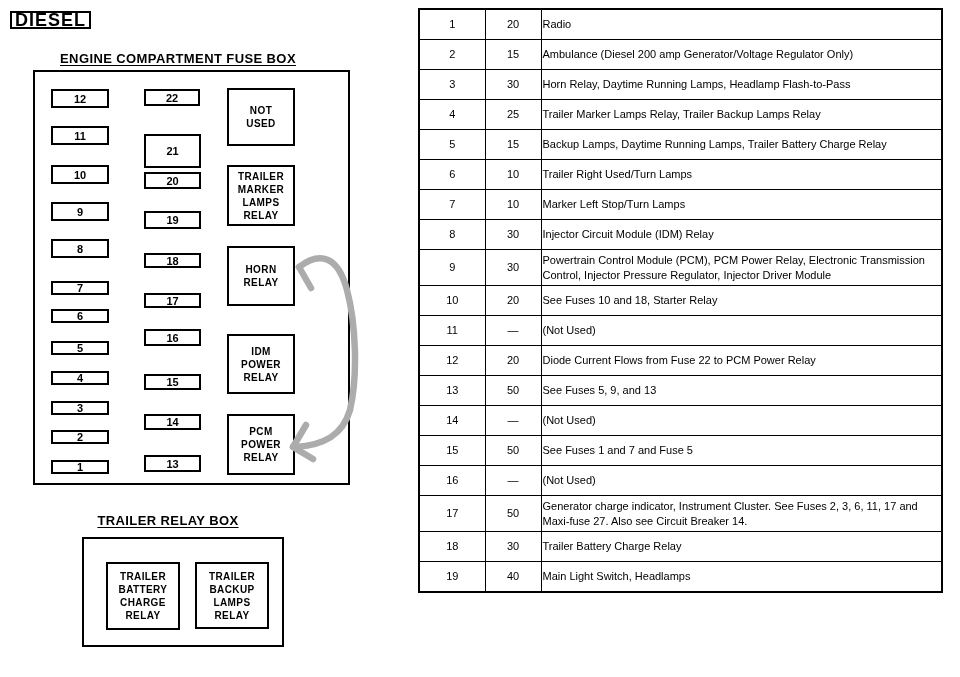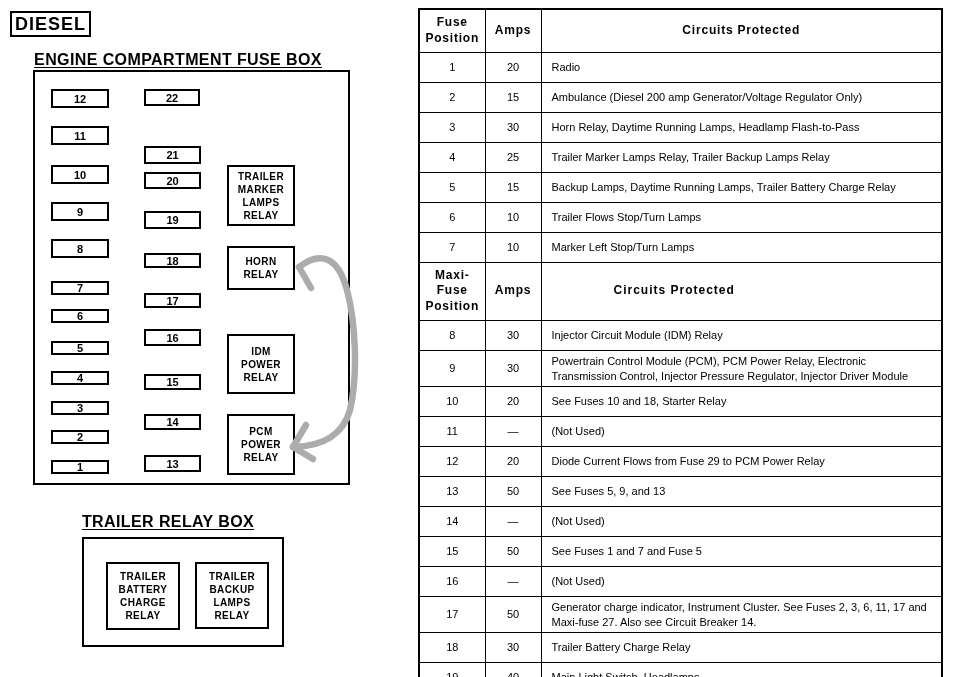--- a/index.html
+++ b/index.html
@@ -2,27 +2,27 @@
 <html><head>
 <meta charset="utf-8">
 <style>
   html,body{margin:0;padding:0;background:#fff;}
   body{
     width:960px;height:677px;position:relative;
     font-family:"Liberation Sans", sans-serif;color:#000;
     -webkit-font-smoothing:none;
   }
   .badge{
-    position:absolute;left:10px;top:11px;width:81px;height:26px;
+    position:absolute;left:10px;top:11px;width:81px;height:18px;
     border:2px solid #000;box-sizing:border-box;
     display:flex;align-items:center;justify-content:center;
     font-weight:bold;font-size:18px;letter-spacing:1px;text-align:center;
   }
   .section-title{
-    position:absolute;font-weight:bold;font-size:16px;text-align:center;
+    position:absolute;font-weight:bold;font-size:13px;text-align:center;
     letter-spacing:.4px;text-decoration:underline;text-underline-offset:2px;
   }
   .engine-title{left:33px;top:51px;width:290px;}
   .trailer-title{left:66px;top:513px;width:204px;}
   .engine-box{
     position:absolute;left:33px;top:70px;width:317px;height:415px;
     border:2px solid #000;box-sizing:border-box;
   }
   .fuse-slot{
     position:absolute;border:2px solid #000;box-sizing:border-box;
@@ -48,21 +48,21 @@
   .fuse-table th,.fuse-table td{
     border:1px solid #000;vertical-align:middle;line-height:1.32;
   }
   .fuse-table th{
     font-size:12px;font-weight:bold;text-align:center;
     letter-spacing:.8px;padding:5px 2px;
   }
   .fuse-table th.left-head{text-align:left;padding-left:72px;letter-spacing:1px;}
   .fuse-table td{font-size:11px;height:23px;}
   .fuse-table td.c-pos,.fuse-table td.c-amp{text-align:center;padding:3px 2px;}
-  .fuse-table td.c-circ{text-align:left;padding:3px 8px 3px 10px;margin-left:40px;}
+  .fuse-table td.c-circ{text-align:left;padding:3px 8px 3px 1px;margin-left:40px;}
 </style>
 </head>
 <body>
 
 <div class="diagram">
 
   <div class="badge">DIESEL</div>
 
   <div class="section-title engine-title">ENGINE COMPARTMENT FUSE BOX</div>
 
@@ -73,34 +73,36 @@
       <div class="fuse-slot" style="left: 16px; top: 130px; width: 58px; height: 19px;">9</div>
       <div class="fuse-slot" style="left: 16px; top: 167px; width: 58px; height: 19px;">8</div>
       <div class="fuse-slot" style="left: 16px; top: 209px; width: 58px; height: 14px;">7</div>
       <div class="fuse-slot" style="left: 16px; top: 237px; width: 58px; height: 14px;">6</div>
       <div class="fuse-slot" style="left: 16px; top: 269px; width: 58px; height: 14px;">5</div>
       <div class="fuse-slot" style="left: 16px; top: 299px; width: 58px; height: 14px;">4</div>
       <div class="fuse-slot" style="left: 16px; top: 329px; width: 58px; height: 14px;">3</div>
       <div class="fuse-slot" style="left: 16px; top: 358px; width: 58px; height: 14px;">2</div>
       <div class="fuse-slot" style="left: 16px; top: 388px; width: 58px; height: 14px;">1</div>
       <div class="fuse-slot" style="left: 109px; top: 17px; width: 56px; height: 17px;">22</div>
-      <div class="fuse-slot" style="left: 109px; top: 74px; width: 57px; height: 18px;">21</div>
+      <div class="fuse-slot" style="left: 109px; top: 62px; width: 57px; height: 34px;">21</div>
       <div class="fuse-slot" style="left: 109px; top: 100px; width: 57px; height: 17px;">20</div>
       <div class="fuse-slot" style="left: 109px; top: 139px; width: 57px; height: 18px;">19</div>
       <div class="fuse-slot" style="left: 109px; top: 181px; width: 57px; height: 15px;">18</div>
       <div class="fuse-slot" style="left: 109px; top: 221px; width: 57px; height: 15px;">17</div>
       <div class="fuse-slot" style="left: 109px; top: 257px; width: 57px; height: 17px;">16</div>
       <div class="fuse-slot" style="left: 109px; top: 302px; width: 57px; height: 16px;">15</div>
       <div class="fuse-slot" style="left: 109px; top: 342px; width: 57px; height: 16px;">14</div>
       <div class="fuse-slot" style="left: 109px; top: 383px; width: 57px; height: 17px;">13</div>
+      <div class="relay" style="left: 192px; top: 16px; width: 68px; height: 58px;">NOT
+USED</div>
       <div class="relay" style="left: 192px; top: 93px; width: 68px; height: 61px;">TRAILER
 MARKER
 LAMPS
 RELAY</div>
-      <div class="relay" style="left: 192px; top: 174px; width: 68px; height: 44px;">HORN
+      <div class="relay" style="left: 192px; top: 174px; width: 68px; height: 60px;">HORN
 RELAY</div>
       <div class="relay" style="left: 192px; top: 262px; width: 68px; height: 60px;">IDM
 POWER
 RELAY</div>
       <div class="relay" style="left: 192px; top: 342px; width: 68px; height: 61px;">PCM
 POWER
 RELAY</div>
     </div>
 
   <svg class="arrow-svg" viewBox="0 0 125 235">
@@ -127,25 +129,20 @@
 </div>
 
 <table class="fuse-table">
   <colgroup>
     <col style="width:66px">
       <col style="width:56px">
       <col style="width:401px">
   </colgroup>
   <tbody id="table-body">
       <tr>
-        <th>Fuse Position</th>
-        <th>Amps</th>
-        <th>Circuits Protected</th>
-      </tr>
-      <tr>
         <td class="c-pos">1</td>
         <td class="c-amp">20</td>
         <td class="c-circ">Radio</td>
       </tr>
       <tr>
         <td class="c-pos">2</td>
         <td class="c-amp">15</td>
         <td class="c-circ">Ambulance (Diesel 200 amp Generator/Voltage Regulator Only)</td>
       </tr>
       <tr>
@@ -159,33 +156,28 @@
         <td class="c-circ">Trailer Marker Lamps Relay, Trailer Backup Lamps Relay</td>
       </tr>
       <tr>
         <td class="c-pos">5</td>
         <td class="c-amp">15</td>
         <td class="c-circ">Backup Lamps, Daytime Running Lamps, Trailer Battery Charge Relay</td>
       </tr>
       <tr>
         <td class="c-pos">6</td>
         <td class="c-amp">10</td>
-        <td class="c-circ">Trailer Flows Stop/Turn Lamps</td>
+        <td class="c-circ">Trailer Right Used/Turn Lamps</td>
       </tr>
       <tr>
         <td class="c-pos">7</td>
         <td class="c-amp">10</td>
         <td class="c-circ">Marker Left Stop/Turn Lamps</td>
       </tr>
       <tr>
-        <th>Maxi-Fuse Position</th>
-        <th>Amps</th>
-        <th class="left-head">Circuits Protected</th>
-      </tr>
-      <tr>
         <td class="c-pos">8</td>
         <td class="c-amp">30</td>
         <td class="c-circ">Injector Circuit Module (IDM) Relay</td>
       </tr>
       <tr>
         <td class="c-pos">9</td>
         <td class="c-amp">30</td>
         <td class="c-circ">Powertrain Control Module (PCM), PCM Power Relay, Electronic Transmission Control, Injector Pressure Regulator, Injector Driver Module</td>
       </tr>
       <tr>
@@ -194,21 +186,21 @@
         <td class="c-circ">See Fuses 10 and 18, Starter Relay</td>
       </tr>
       <tr>
         <td class="c-pos">11</td>
         <td class="c-amp">—</td>
         <td class="c-circ">(Not Used)</td>
       </tr>
       <tr>
         <td class="c-pos">12</td>
         <td class="c-amp">20</td>
-        <td class="c-circ">Diode Current Flows from Fuse 29 to PCM Power Relay</td>
+        <td class="c-circ">Diode Current Flows from Fuse 22 to PCM Power Relay</td>
       </tr>
       <tr>
         <td class="c-pos">13</td>
         <td class="c-amp">50</td>
         <td class="c-circ">See Fuses 5, 9, and 13</td>
       </tr>
       <tr>
         <td class="c-pos">14</td>
         <td class="c-amp">—</td>
         <td class="c-circ">(Not Used)</td>

